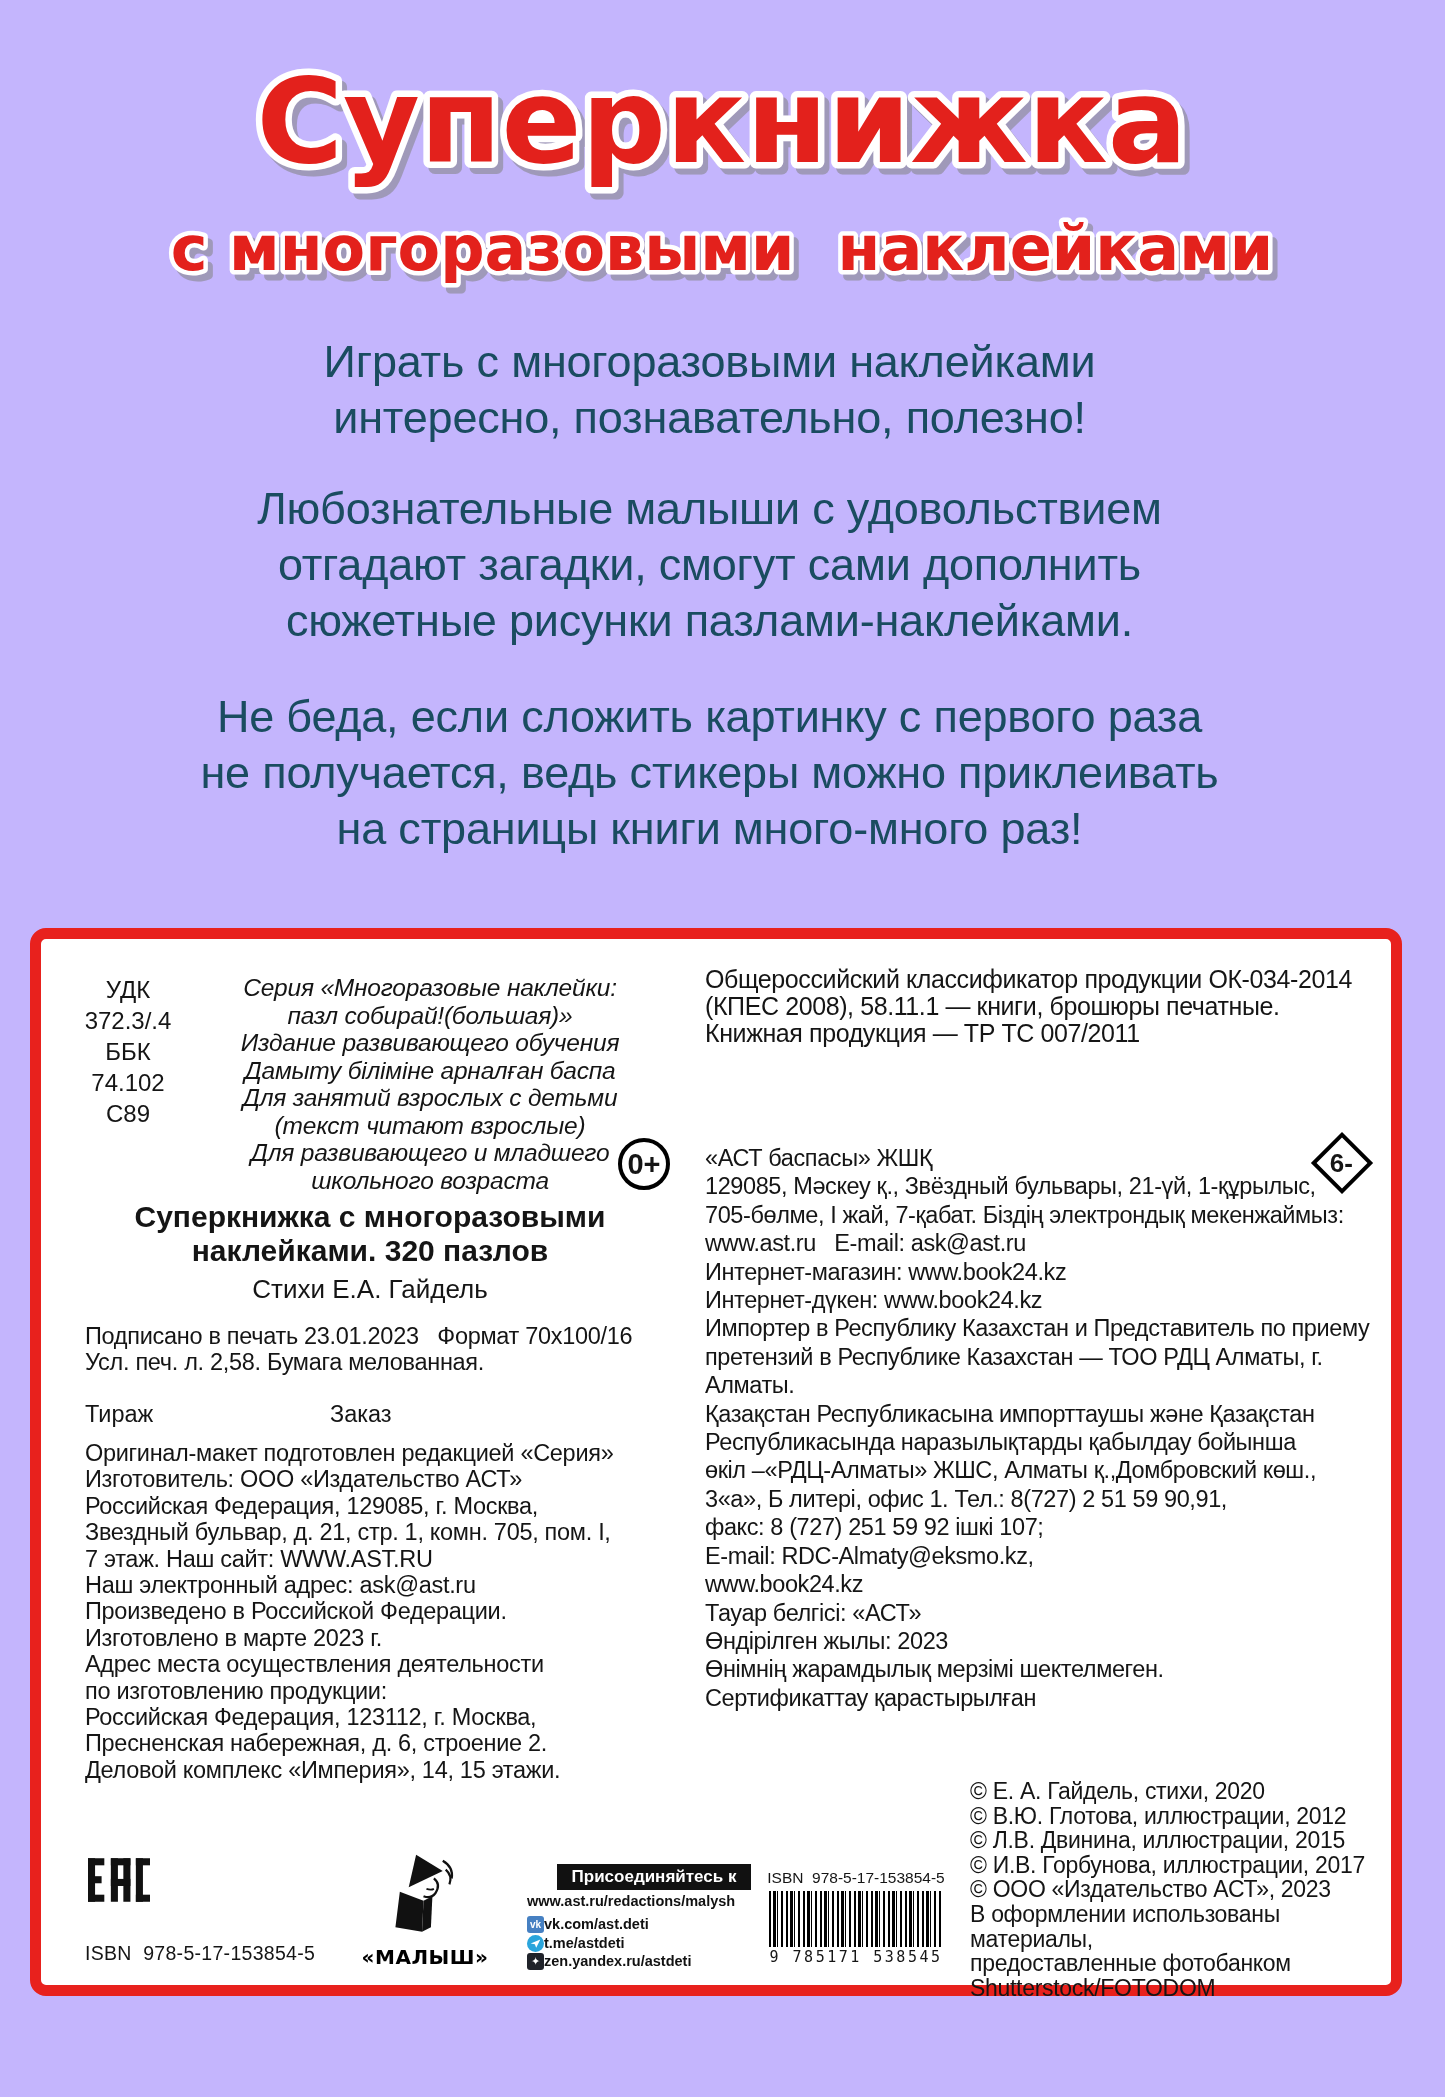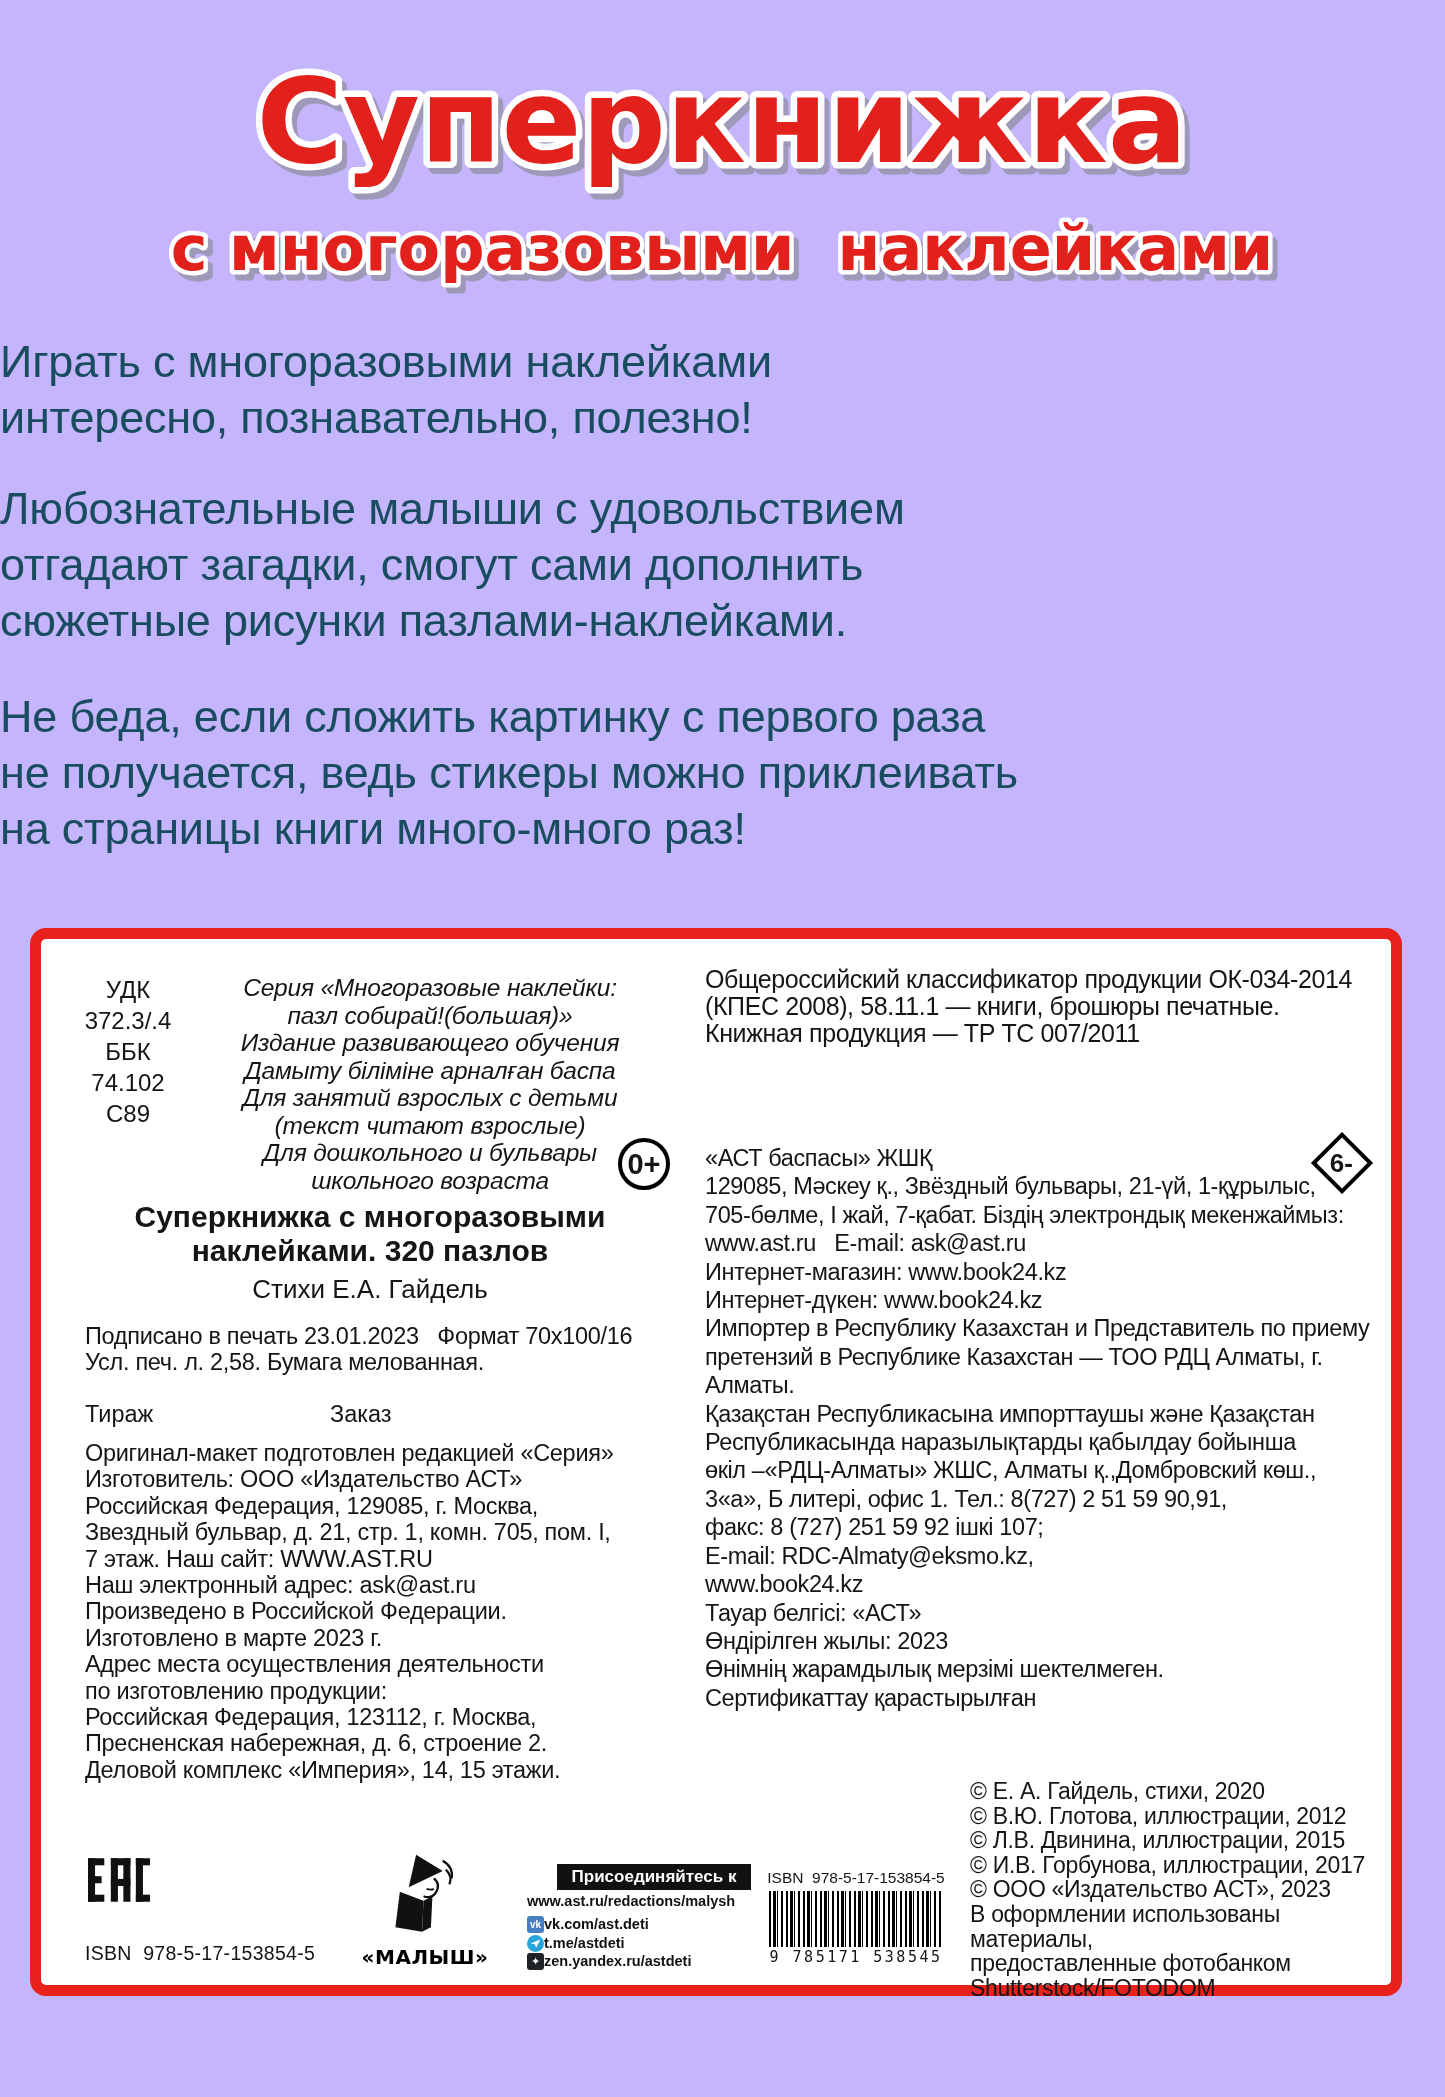--- a/index.html
+++ b/index.html
@@ -13,21 +13,21 @@
   
   #title-svg{position:absolute;left:0;top:22px;width:1445px;height:290px;}
   #title-svg text{
     font-family:"DejaVu Sans","Liberation Sans",sans-serif;
     font-weight:bold;fill:#E3211C;stroke:#ffffff;
     paint-order:stroke fill;stroke-linejoin:round;
     filter:drop-shadow(5px 6px 0 rgba(130,130,130,0.55));
   }
   
   .intro{
-    left:0;width:1419px;color:#1A4C60;
+    left:0;width:1419px;text-align:center;color:#1A4C60;
     font-size:45px;line-height:56px;font-weight:400;letter-spacing:-0.2px;
   }
   
   #imprint-box{
     left:30px;top:928px;width:1372px;height:1068px;
     background:#ffffff;border:11px solid #E8211D;border-radius:16px;
     box-sizing:border-box;
   }
   .imp{color:#151515;}
   .small{font-size:23.5px;line-height:26.4px;letter-spacing:-0.3px;}
@@ -110,21 +110,21 @@
       <div class="tline">ББК 74.102</div>
       <div class="tline">С89</div>
     </div>
   <div class="abs imp" id="series-block">
       <div class="tline">Серия «Многоразовые наклейки:</div>
       <div class="tline">пазл собирай!(большая)»</div>
       <div class="tline">Издание развивающего обучения</div>
       <div class="tline">Дамыту біліміне арналған баспа</div>
       <div class="tline">Для занятий взрослых с детьми</div>
       <div class="tline">(текст читают взрослые)</div>
-      <div class="tline">Для дошкольного и бульвары</div>
+      <div class="tline">Для развивающего и младшего</div>
       <div class="tline">школьного возраста</div>
     </div>
   <div class="abs imp" id="age-badge-0plus">0+</div>
   <div class="abs imp" id="book-imprint-title">
       <div class="tline">Суперкнижка с многоразовыми</div>
       <div class="tline">наклейками. 320 пазлов</div>
     </div>
   <div class="abs imp" id="author-line">Стихи Е.А. Гайдель</div>
   <div class="abs imp" id="print-info">
       <div class="tline">Подписано в печать 23.01.2023&nbsp;&nbsp; Формат 70х100/16</div>

